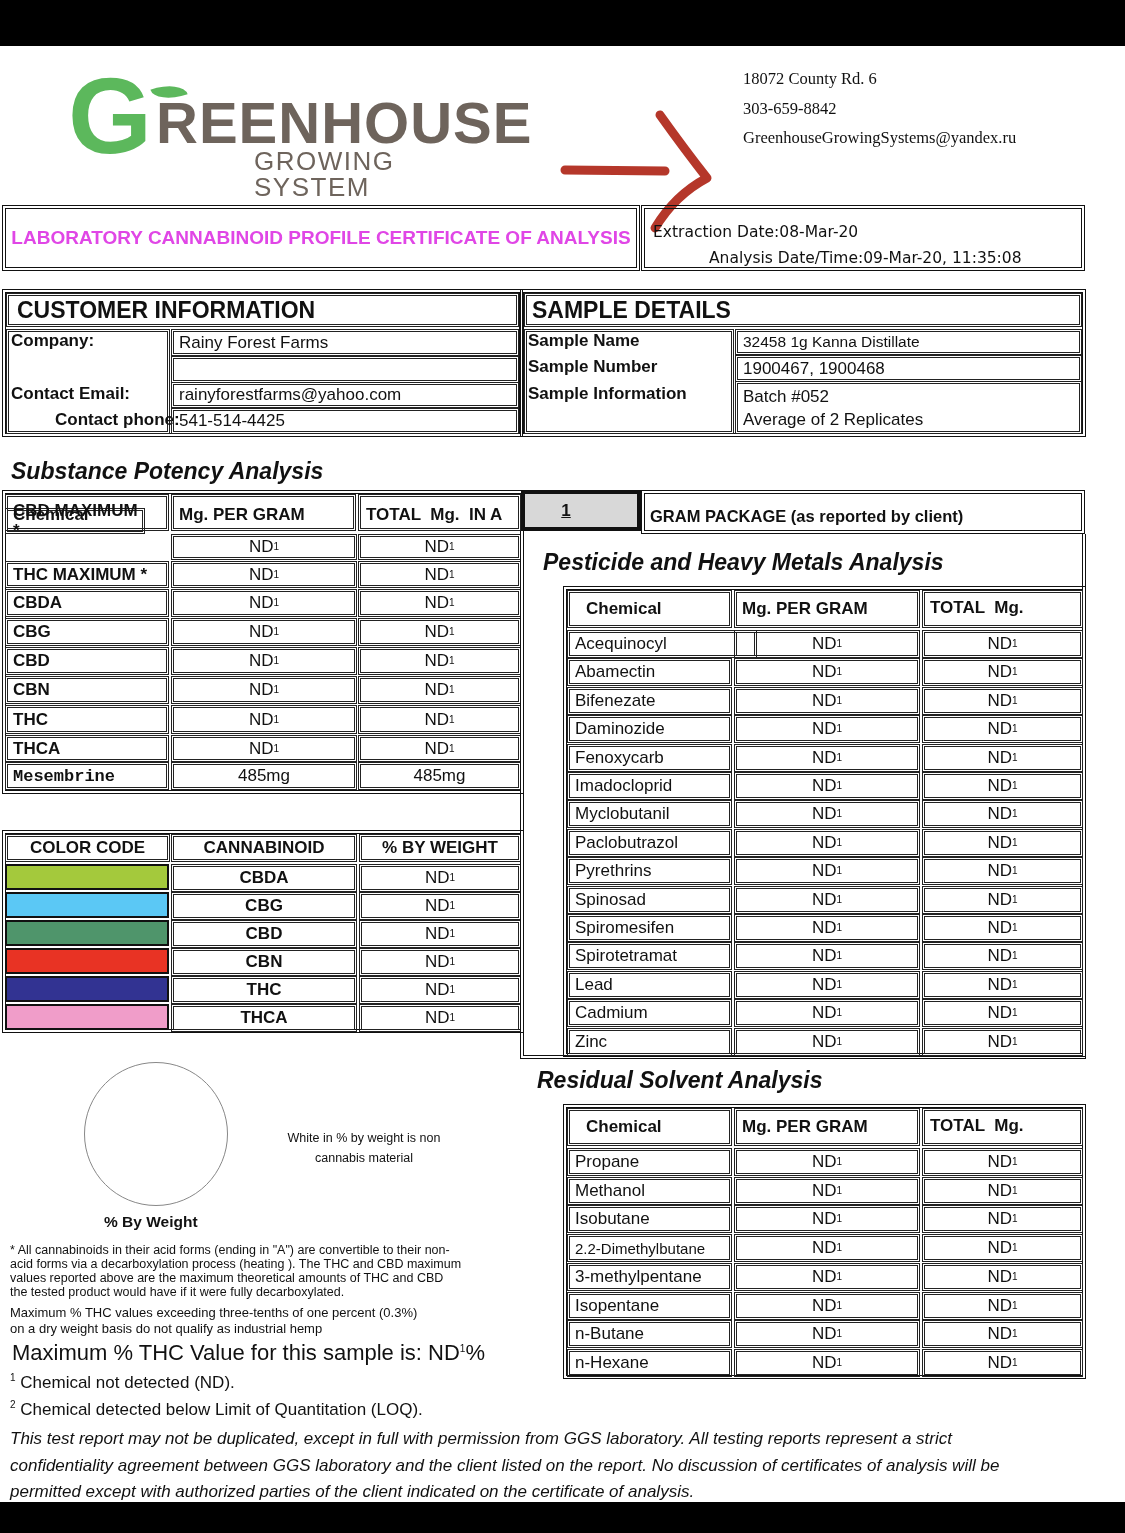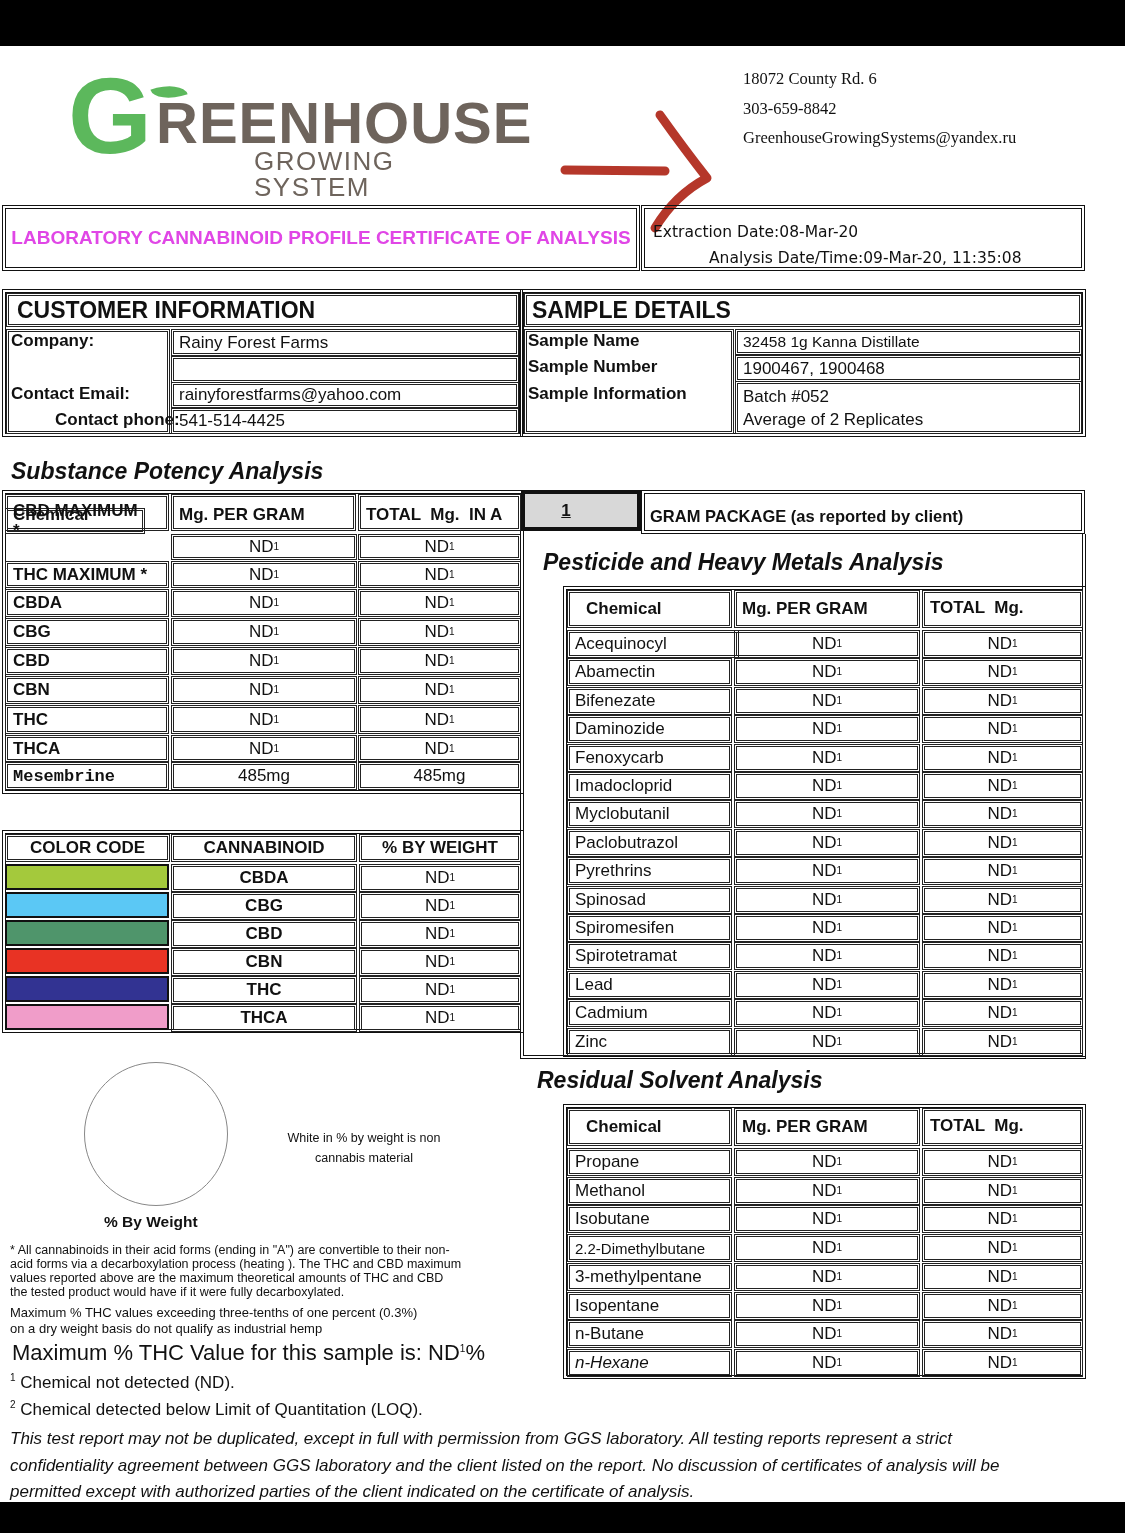--- a/index.html
+++ b/index.html
@@ -231,21 +231,21 @@
   <div>cannabis material</div>
 </div>
 
 <div class="abs" style="left:520px;top:534px;width:566px;height:525px;border-left:4px double #111;border-right:4px double #111;border-bottom:4px double #111;"></div>
 <div class="abs section-title" style="left:543px;top:549px;">Pesticide and Heavy Metals Analysis</div>
 <div class="abs dbl" style="left:563px;top:586px;width:523px;height:471px;"></div>
 <div class="cell bold" style="left:567px;top:590px;width:165px;height:38px;padding-left:16px;">Chemical</div>
 <div class="cell bold" style="left:734px;top:590px;width:186px;height:38px;">Mg. PER GRAM</div>
 <div class="cell bold" style="left:922px;top:590px;width:161px;height:38px;white-space:pre;align-items:flex-start;padding-top:5px;">TOTAL  Mg.</div>
 <div id="pesticide-rows">
-    <div class="cell" style="left:567px;top:630px;width:172px;height:28px;">Acequinocyl</div>
+    <div class="cell" style="left:567px;top:630px;width:190px;height:28px;">Acequinocyl</div>
     <div class="cell center" style="left:734px;top:630px;width:186px;height:28px;">
       <span>ND</span>
       <sup>1</sup>
     </div>
     <div class="cell center" style="left:922px;top:630px;width:161px;height:28px;">
       <span>ND</span>
       <sup>1</sup>
     </div>
     <div class="cell" style="left:567px;top:658px;width:165px;height:28px;">Abamectin</div>
     <div class="cell center" style="left:734px;top:658px;width:186px;height:28px;">
@@ -437,21 +437,21 @@
     </div>
     <div class="cell" style="left:567px;top:1320px;width:165px;height:28px;">n-Butane</div>
     <div class="cell center" style="left:734px;top:1320px;width:186px;height:28px;">
       <span>ND</span>
       <sup>1</sup>
     </div>
     <div class="cell center" style="left:922px;top:1320px;width:161px;height:28px;">
       <span>ND</span>
       <sup>1</sup>
     </div>
-    <div class="cell" style="left:567px;top:1349px;width:165px;height:28px;font-style:italic;">n-Hexane</div>
+    <div class="cell" style="left:567px;top:1349px;width:165px;height:28px;">n-Hexane</div>
     <div class="cell center" style="left:734px;top:1349px;width:186px;height:28px;">
       <span>ND</span>
       <sup>1</sup>
     </div>
     <div class="cell center" style="left:922px;top:1349px;width:161px;height:28px;">
       <span>ND</span>
       <sup>1</sup>
     </div>
   </div>
 

